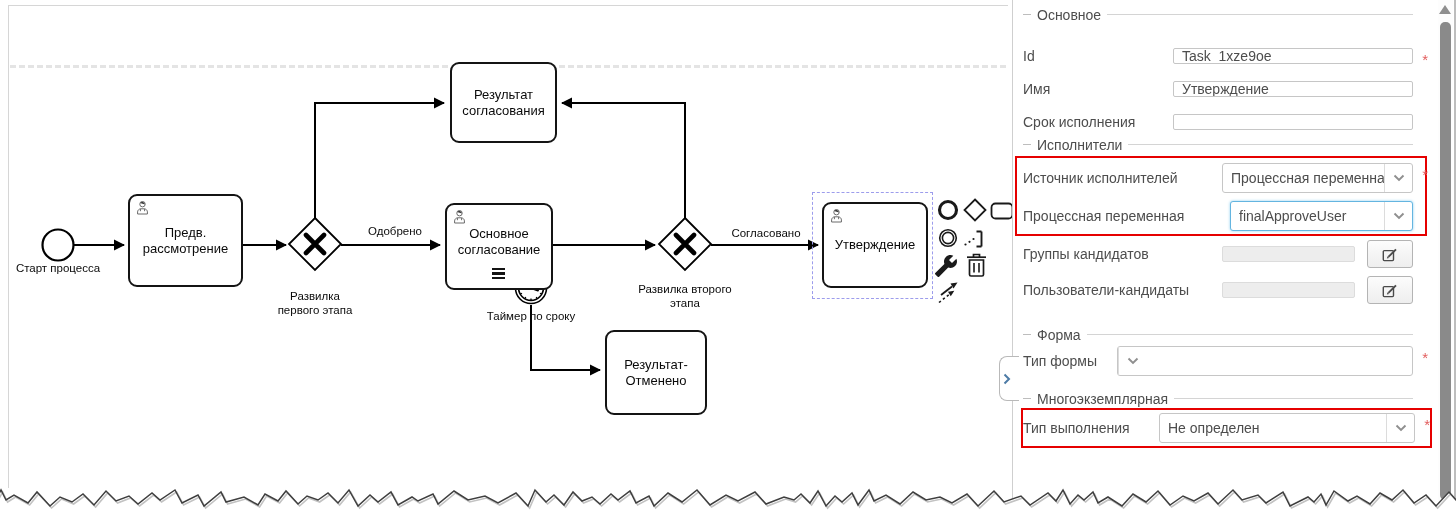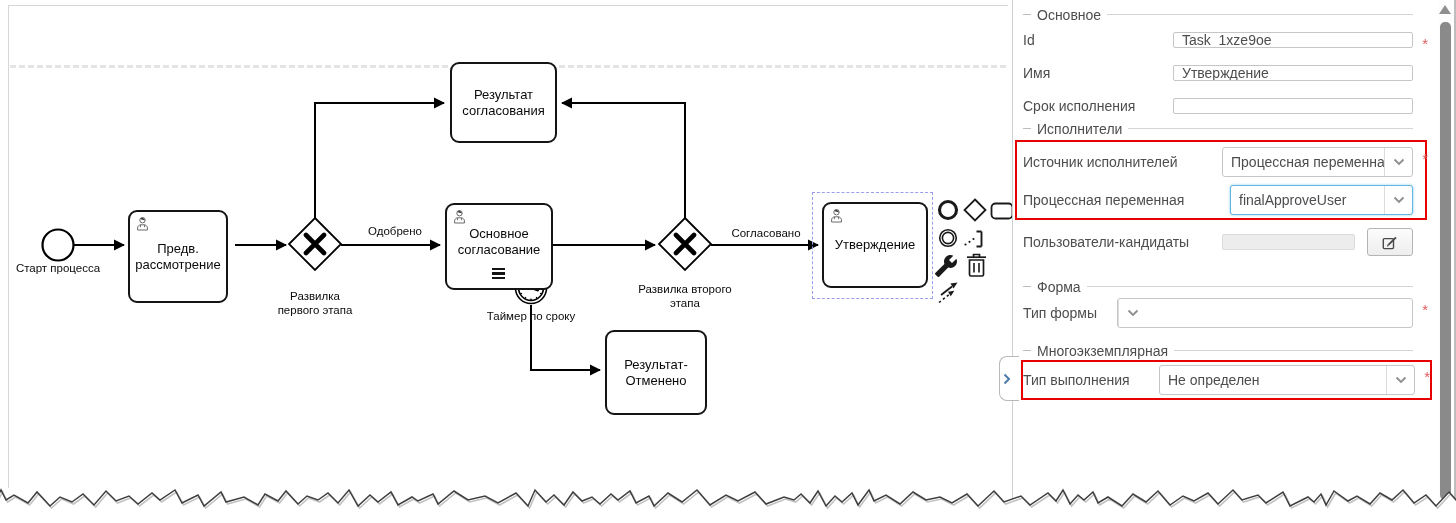--- a/index.html
+++ b/index.html
@@ -45,21 +45,21 @@
           background:#fff;display:flex;align-items:center;cursor:pointer;min-width:0;}
   .select .val{flex:1;overflow:hidden;white-space:nowrap;padding-left:8px;}
   .select .chev{flex:none;width:27px;height:100%;display:flex;align-items:center;justify-content:center;
                 border-left:1px solid #dcdcdc;}
   .select.focus{border-color:#64b5e0;box-shadow:0 0 3px #8fd0f0;margin-left:8px;}
   .req{position:absolute;right:-15px;top:3px;color:#e25d5d;font-size:15px;}
   .ebtn{flex:none;width:46px;height:28px;margin-left:12px;border:1px solid #b4b4b4;border-radius:3px;
         background:linear-gradient(#fcfcfc,#eeeeee);display:flex;align-items:center;justify-content:center;cursor:pointer;}
   .hl1{border:2px solid #e60000;margin:3px -14px 0 -8px;padding:5px 12px 3px 6px;}
   .hl2{border:2px solid #e60000;margin:1px -19px 0 -2px;padding:3px 15px 3px 0;}
-  .m-row-a{margin-top:9px;justify-content:center;} .m-row-b{margin-top:17px;}
+  .m-row-a{margin-top:25px;justify-content:center;} .m-row-b{margin-top:17px;}
   .m-row-c{margin-top:8px;} .m-row-d{margin-top:4px;}
   .m-leg2{margin-top:6px;} .m-leg3{margin-top:22px;} .m-leg4{margin-top:14px;}
   .m-row-f{margin-top:3px;}
 
   .collapse-tab{position:absolute;left:-14px;top:356px;width:20px;height:45px;background:#fff;
                 border:1px solid #b9b9b9;border-right:none;border-radius:8px 0 0 8px;
                 display:flex;align-items:center;justify-content:flex-start;padding-left:3px;
                 box-sizing:border-box;cursor:pointer;}
 
   
@@ -125,21 +125,21 @@
             <line x1="525.8" y1="278.99333580064183" x2="524.9" y2="277.43449007382986"></line>
             <line x1="531" y1="277.6" x2="531" y2="275.8"></line>
             <line x1="536.2" y1="278.99333580064183" x2="537.1" y2="277.43449007382986"></line>
             <line x1="540.0066641993582" y1="282.8" x2="541.5655099261702" y2="281.9"></line>
           </g>
         <path d="M531 288 L531 279.5 M531 288 L538 290.5" stroke-width="1.9" stroke-linecap="round" fill="none"></path>
       </g>
     </g>
   </svg>
 
-  <div class="task" style="left:128px;top:210px;width:100px;height:93px;text-align:center;">
+  <div class="task" style="left:128px;top:194px;width:115px;height:93px;text-align:center;">
     <span class="uicon">
       <svg width="15" height="15" viewBox="0 0 15 15">
         <path d="M5 3.1 a2.7 2.7 0 0 1 5 1.3 z" fill="#3a3a3a"></path>
         <circle cx="7.5" cy="4.2" r="2.7" fill="none" stroke="#6a6a6a" stroke-width="1"></circle>
         <path d="M2.6 14 v-2.1 c0-1.7 1.4-2.9 3-3.1 h3.8 c1.6.2 3 1.4 3 3.1 V14 z" fill="none" stroke="#6a6a6a" stroke-width="1"></path>
         <path d="M5.4 8.8 v2.4 M9.6 8.8 v2.4" stroke="#6a6a6a" stroke-width="1"></path>
       </svg></span>
     <span>Предв. рассмотрение</span>
   </div>
 
@@ -278,20 +278,31 @@
           <div class="select focus">
             <span class="val">finalApproveUser</span>
             <span class="chev">
               <svg width="12" height="8" viewBox="0 0 12 8">
                   <polyline points="1.5,1.5 6,6 10.5,1.5" fill="none" stroke="#8f8f8f" stroke-width="1.9"></polyline>
                 </svg>
               </span>
           </div>
         </div>
       </div>
+      <div class="row m-row-d">
+        <label class="lbl">Группы кандидатов</label>
+        <input class="txt dis" value="" style="">
+        <button class="ebtn">
+          <svg width="16" height="15" viewBox="0 0 16 15">
+            <rect x="1.3" y="3.6" width="10.2" height="10" rx="1" fill="none" stroke="#4a4a4a" stroke-width="1.4"></rect>
+            <path d="M6.4 9.9 L14 2.3" stroke="#4a4a4a" stroke-width="1.9"></path>
+            <path d="M4.9 11.5 l2.2-.6 -1.6-1.6 z" fill="#4a4a4a"></path>
+            </svg>
+        </button>
+      </div>
       <div class="row m-row-c">
         <label class="lbl">Пользователи-кандидаты</label>
         <input class="txt dis" value="" style="">
         <button class="ebtn">
           <svg width="16" height="15" viewBox="0 0 16 15">
             <rect x="1.3" y="3.6" width="10.2" height="10" rx="1" fill="none" stroke="#4a4a4a" stroke-width="1.4"></rect>
             <path d="M6.4 9.9 L14 2.3" stroke="#4a4a4a" stroke-width="1.9"></path>
             <path d="M4.9 11.5 l2.2-.6 -1.6-1.6 z" fill="#4a4a4a"></path>
             </svg>
         </button>

